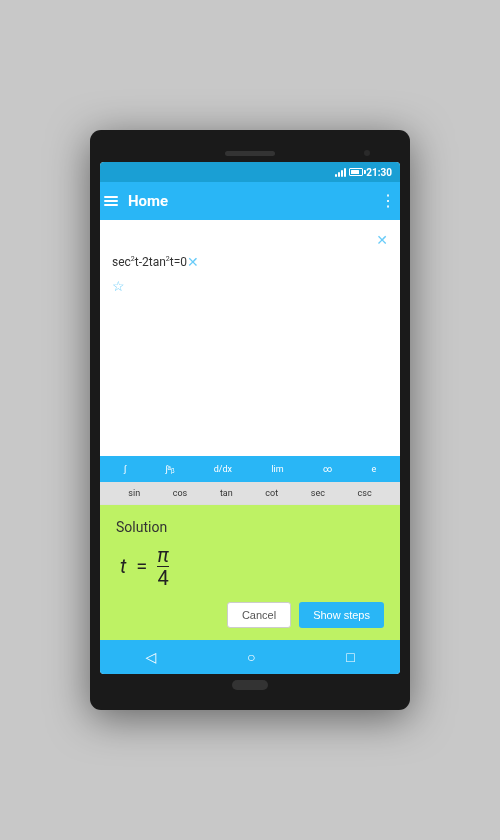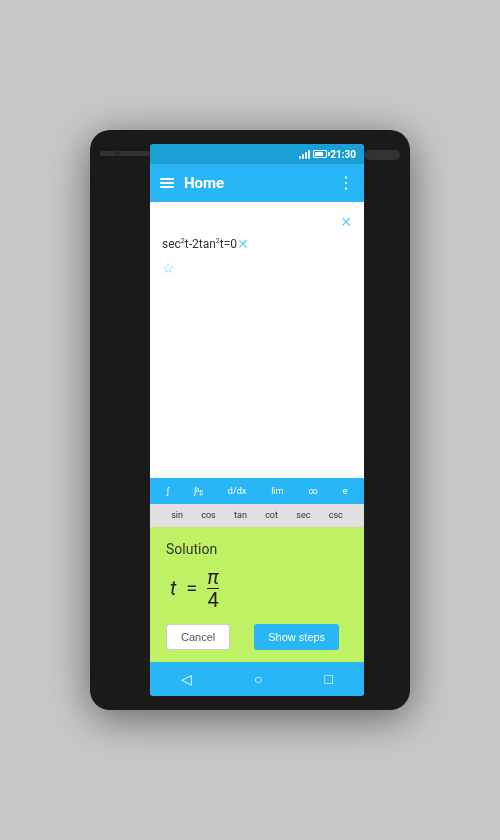--- a/index.html
+++ b/index.html
@@ -9,26 +9,26 @@
       justify-content: center;
       align-items: center;
       min-height: 100vh;
       font-family: 'Roboto', Arial, sans-serif;
     }
 
     .phone-outer {
       width: 320px;
       height: 580px;
       background: #1a1a1a;
-      border-radius: 20px;
+      border-radius: 11px;
       padding: 14px 10px;
       box-shadow: 0 8px 40px rgba(0,0,0,0.5);
       position: relative;
       display: flex;
-      flex-direction: row;
+      flex-direction: column;
     }
 
     .phone-top-bar {
       display: flex;
       justify-content: center;
       align-items: center;
       height: 18px;
       position: relative;
     }
 
@@ -119,21 +119,21 @@
       height: 100%;
       width: 75%;
       border-radius: 0.5px;
     }
 
     .app-bar {
       background: #29b6f6;
       height: 38px;
       display: flex;
       align-items: center;
-      padding: 0 10px;
+      padding: 0 4px;
       justify-content: space-between;
     }
 
     .app-bar-left {
       display: flex;
       align-items: center;
       gap: 10px;
     }
 
     .hamburger-icon {
@@ -300,22 +300,22 @@
     }
 
     .fraction-line {
       width: 100%;
       height: 1.5px;
       background: #222;
     }
 
     .solution-buttons {
       display: flex;
-      justify-content: flex-start;
-      gap: 24px;
+      justify-content: flex-end;
+      gap: 8px;
     }
 
     .btn-cancel {
       background: white;
       color: #555;
       border: 1px solid #ccc;
       padding: 6px 14px;
       border-radius: 3px;
       font-size: 11px;
       cursor: pointer;

